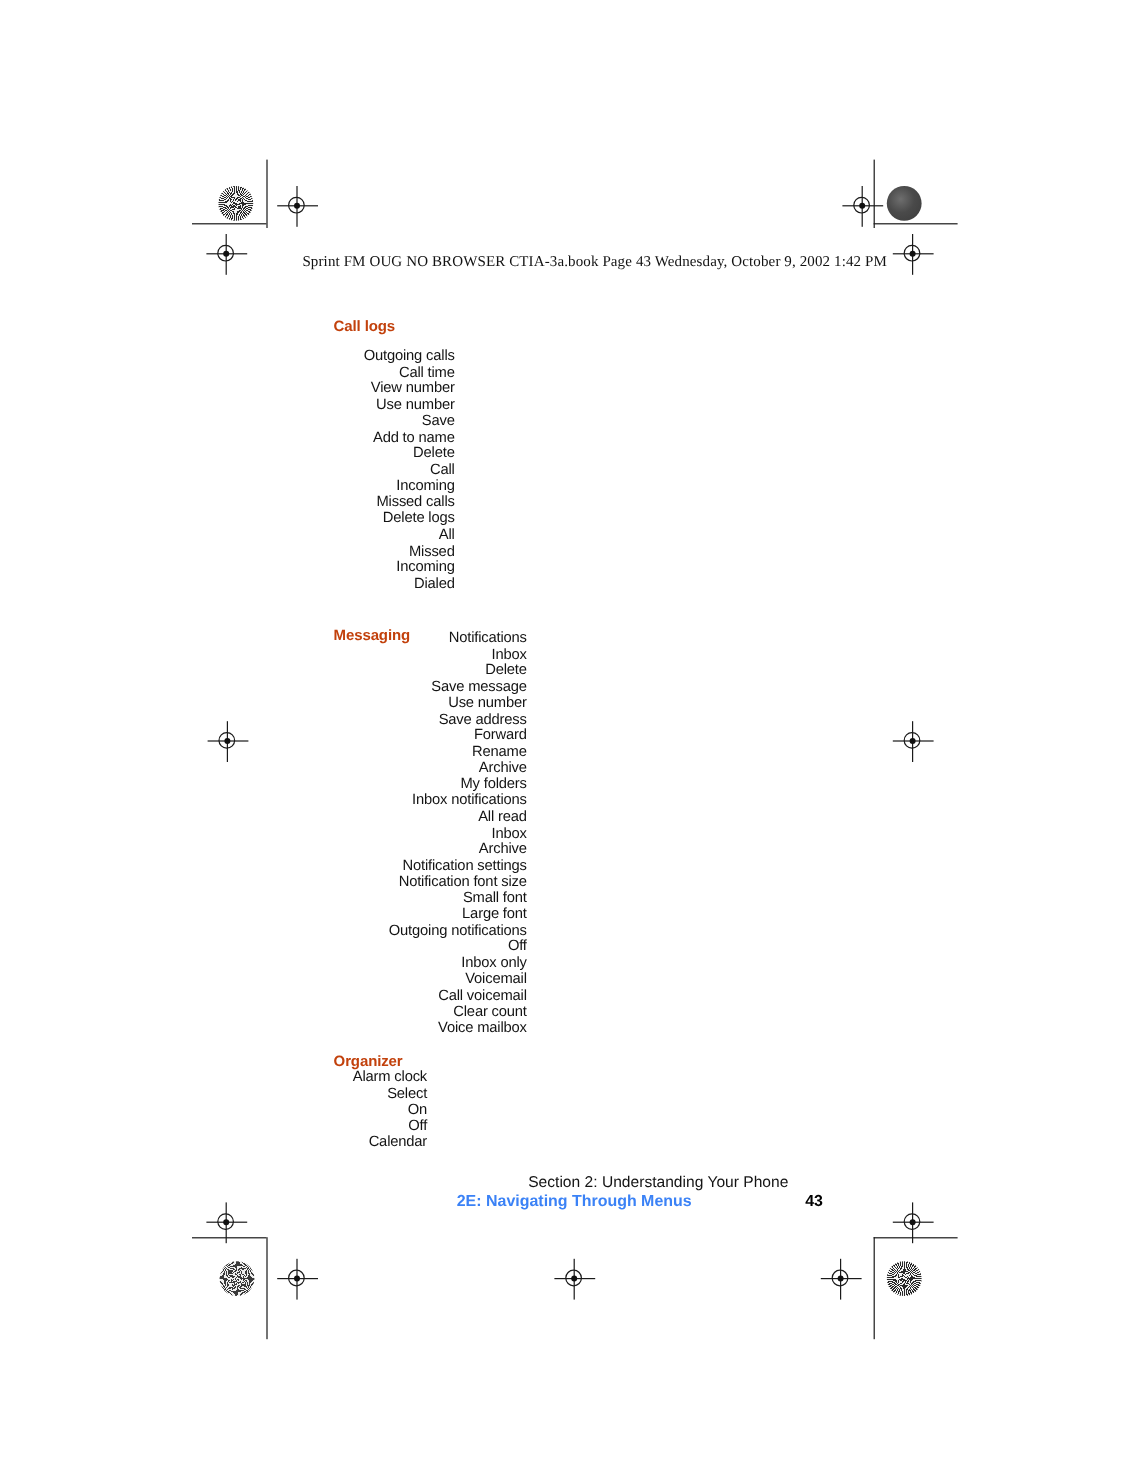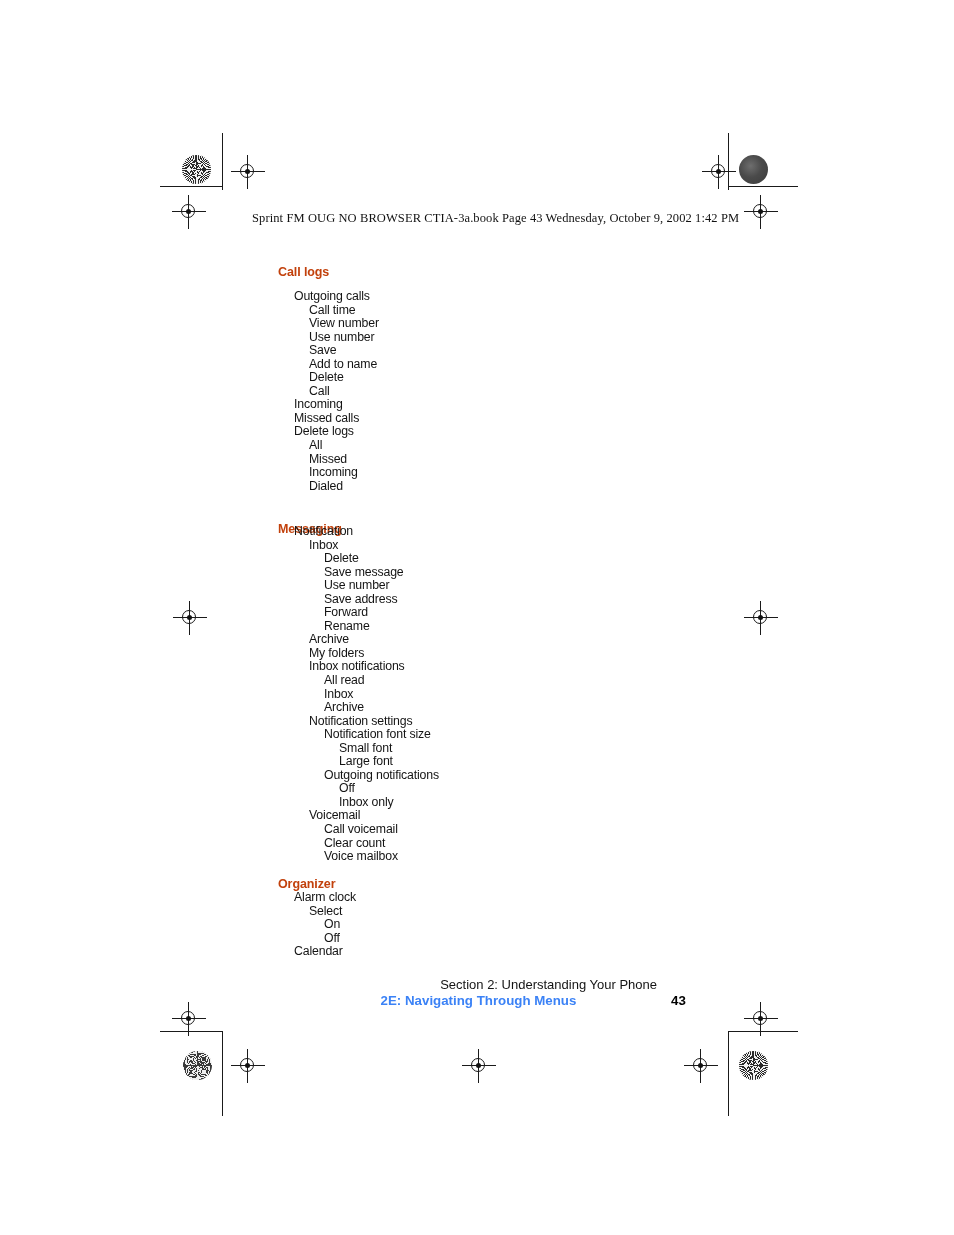--- a/index.html
+++ b/index.html
@@ -117,20 +117,21 @@
     letter-spacing: -0.1px;
     white-space: nowrap;
   }
 
   .menu-block {
     position: absolute;
     font-family: "Liberation Sans", sans-serif;
     font-size: 12.3px;
     line-height: 13.55px;
     color: #141414;
+    text-align: right;
   }
   .menu-block .item {
     white-space: nowrap;
     letter-spacing: -0.15px;
   }
   .lvl1 { padding-left: 0px; }
   .lvl2 { padding-left: 15px; }
   .lvl3 { padding-left: 30px; }
   .lvl4 { padding-left: 45px; }
 
@@ -267,21 +268,21 @@
     <div class="item lvl1">Missed calls</div>
     <div class="item lvl1">Delete logs</div>
     <div class="item lvl2">All</div>
     <div class="item lvl2">Missed</div>
     <div class="item lvl2">Incoming</div>
     <div class="item lvl2">Dialed</div>
   </div>
 
   <div class="section-head" style="top:522px;">Messaging</div>
   <div class="menu-block" style="left:294px; top:525px;">
-    <div class="item lvl1">Notification</div>
+    <div class="item lvl1">Notifications</div>
     <div class="item lvl2">Inbox</div>
     <div class="item lvl3">Delete</div>
     <div class="item lvl3">Save message</div>
     <div class="item lvl3">Use number</div>
     <div class="item lvl3">Save address</div>
     <div class="item lvl3">Forward</div>
     <div class="item lvl3">Rename</div>
     <div class="item lvl2">Archive</div>
     <div class="item lvl2">My folders</div>
     <div class="item lvl2">Inbox notifications</div>

